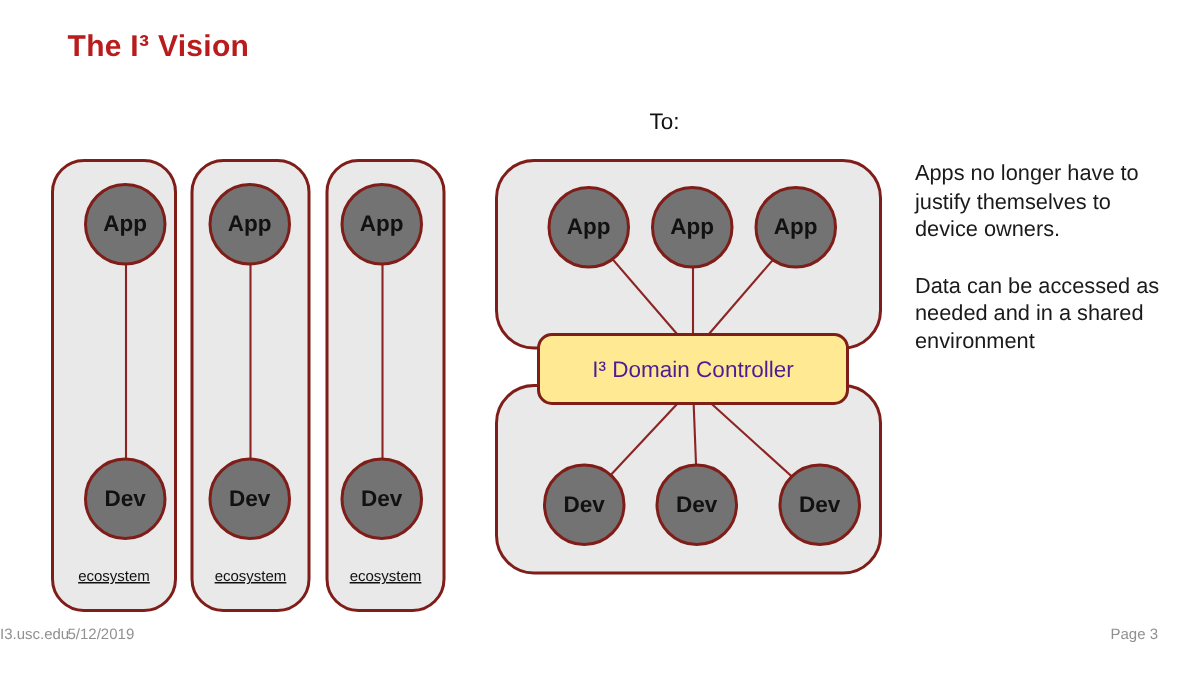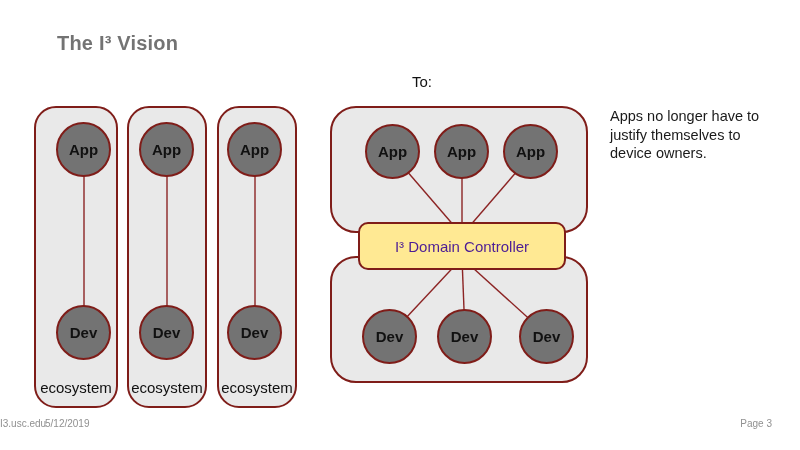--- a/index.html
+++ b/index.html
@@ -1,44 +1,44 @@
 <!DOCTYPE html>
 <html><head>
 <meta charset="utf-8">
 <style>
   html,body{margin:0;padding:0;background:#ffffff;}
   .slide{
     position:relative;width:800px;height:450px;background:#ffffff;overflow:hidden;
     font-family:"Liberation Sans","DejaVu Sans",sans-serif;color:#1a1a1a;
   }
   .title{
-    position:absolute;left:45px;top:20px;margin:12px;
-    font-size:20px;font-weight:bold;color:#737373;letter-spacing:.2px;
+    position:absolute;left:45px;top:20px;margin:0;
+    font-size:20px;font-weight:bold;color:#b91c1c;letter-spacing:.2px;
   }
   .section-label{position:absolute;font-size:15px;color:#111;}
   .from-label{left:60px;top:73px;margin-top:45px;}
-  .to-label{left:412px;top:73px;}
+  .to-label{left:433px;top:73px;}
 
   .panel{
     position:absolute;background:#e9e9e9;border:2.5px solid #7f1d19;
     box-sizing:border-box;z-index:1;
   }
   .col-panel{border-radius:22px;top:106px;height:302px;}
   .wide-panel{border-radius:26px;left:330px;width:258px;height:127px;}
 
   .wires{position:absolute;left:0;top:0;z-index:2;pointer-events:none;}
 
   .node{
     position:absolute;width:55px;height:55px;border-radius:50%;
     background:#737373;border:2.5px solid #7f1d19;box-sizing:border-box;
     display:flex;align-items:center;justify-content:center;
     font-size:15px;color:#111;z-index:3;font-weight:bold;
   }
   .caption{
-    position:absolute;top:379px;text-align:center;font-size:15px;color:#111;z-index:3;
+    position:absolute;top:379px;text-align:center;font-size:10px;color:#111;z-index:3;text-decoration:underline;
   }
   .controller{
     position:absolute;left:358px;top:222px;width:208px;height:48px;
     background:#ffe993;border:2.5px solid #7f1d19;border-radius:10px;box-sizing:border-box;
     display:flex;align-items:center;justify-content:center;
     font-size:15px;color:#4c1d95;z-index:3;
   }
   .notes{position:absolute;left:610px;top:107px;width:172px;z-index:3;}
   .notes p{margin:0 0 19px 0;font-size:14.5px;line-height:18.5px;color:#1a1a1a;}
   .footer{position:absolute;left:0;top:418px;width:800px;height:20px;font-size:10px;color:#909090;z-index:3;}
@@ -92,20 +92,21 @@
   <div class="node" style="left:434px;top:124px;">App</div>
   <div class="node" style="left:503px;top:124px;">App</div>
   <div class="node" style="left:362px;top:309px;">Dev</div>
   <div class="node" style="left:437px;top:309px;">Dev</div>
   <div class="node" style="left:519px;top:309px;">Dev</div>
 
   <div class="controller">I³ Domain Controller</div>
 
   <div class="notes">
     <p>Apps no longer have to justify themselves to device owners.</p>
+    <p>Data can be accessed as needed and in a shared environment</p>
   </div>
 
   <div class="footer">
     <span class="f-left">5/12/2019</span>
     <span class="f-center">I3.usc.edu</span>
     <span class="f-right">Page 3</span>
   </div>
 
 </div>
 

